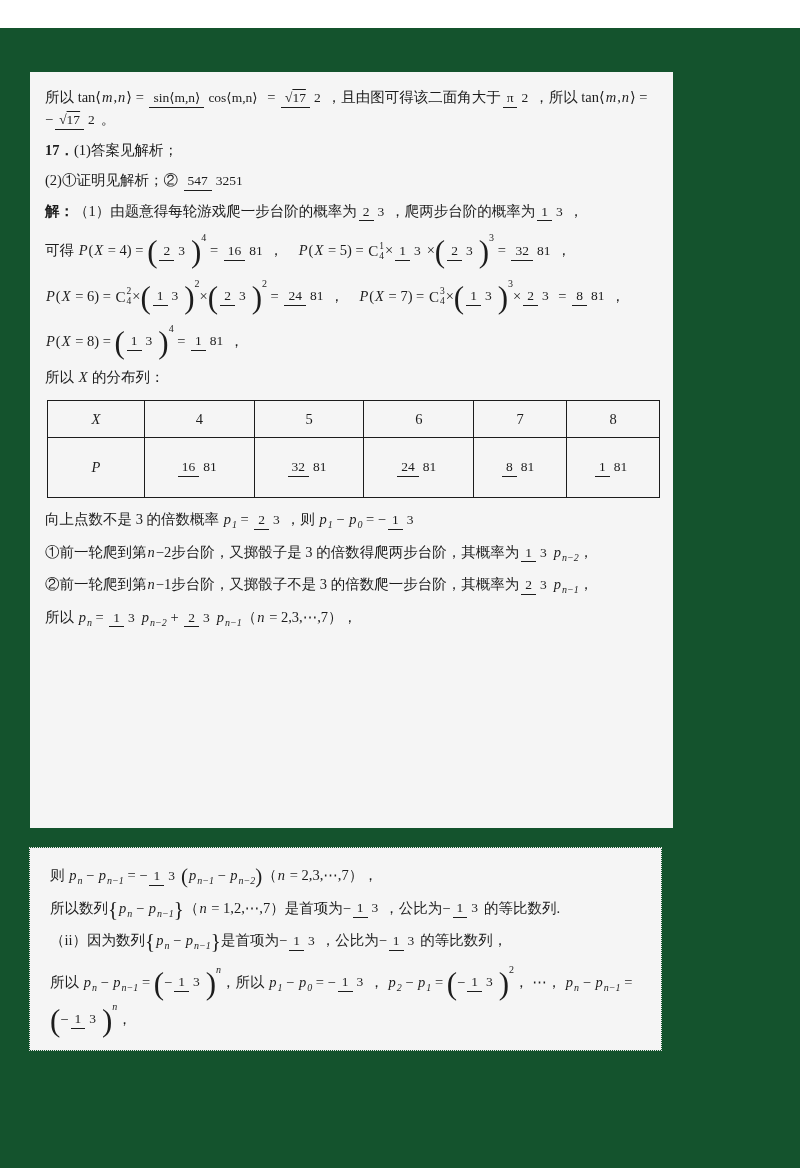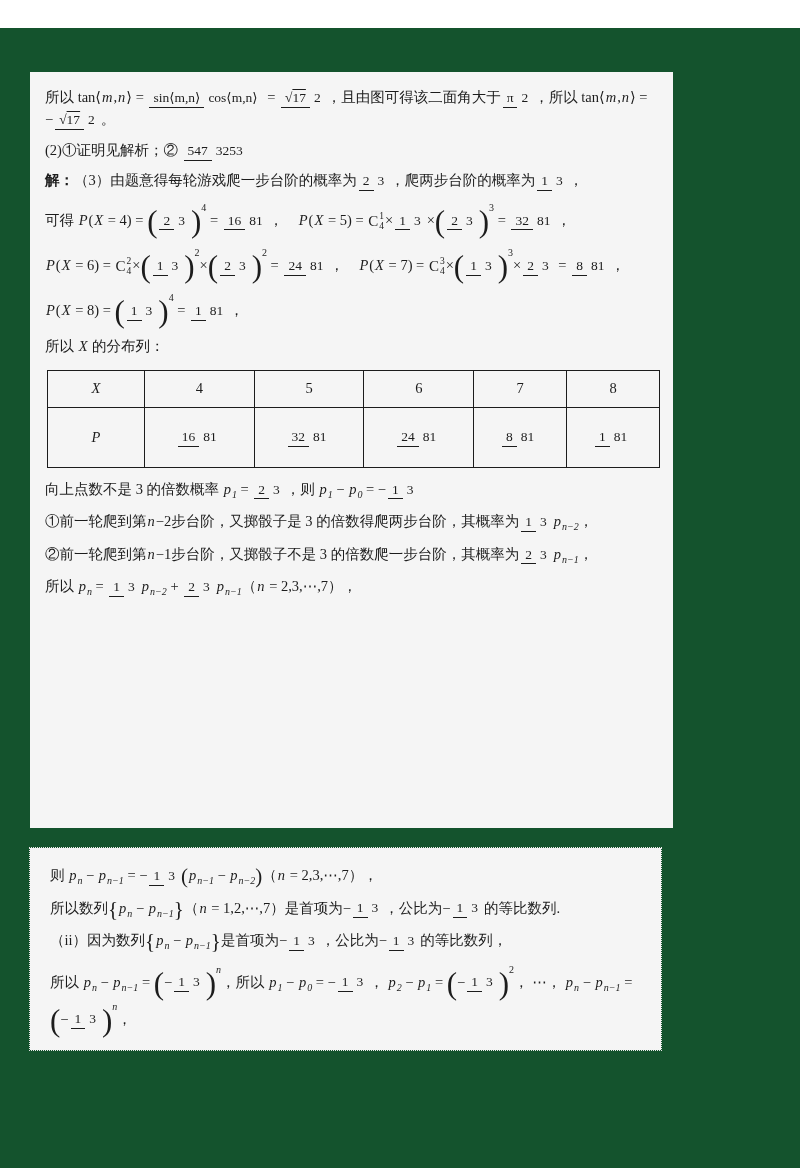--- a/index.html
+++ b/index.html
@@ -47,25 +47,26 @@
           </span><span class="tx"> = </span><span class="frac">
             <span class="num"><span class="sq"><span class="rad">√</span><span class="ov">17</span></span></span>
             <span class="den">2</span>
           </span><span class="tx">，且由图可得该二面角大于</span><span class="frac">
             <span class="num">π</span>
             <span class="den">2</span>
           </span><span class="tx">，所以 tan⟨</span><span class="vr">m</span><span class="tx">,</span><span class="vr">n</span><span class="tx">⟩ = −</span><span class="frac">
             <span class="num"><span class="sq"><span class="rad">√</span><span class="ov">17</span></span></span>
             <span class="den">2</span>
           </span><span class="tx">。</span></div>
+        <div class="mline"><span class="bd">17．</span><span class="tx">(1)答案见解析；</span></div>
         <div class="mline"><span class="tx">(2)①证明见解析；② </span><span class="frac">
             <span class="num">547</span>
-            <span class="den">3253</span>
+            <span class="den">3251</span>
           </span></div>
-        <div class="mline"><span class="bd">解：</span><span class="tx">（3）由题意得每轮游戏爬一步台阶的概率为</span><span class="frac">
+        <div class="mline"><span class="bd">解：</span><span class="tx">（1）由题意得每轮游戏爬一步台阶的概率为</span><span class="frac">
             <span class="num">2</span>
             <span class="den">3</span>
           </span><span class="tx">，爬两步台阶的概率为</span><span class="frac">
             <span class="num">1</span>
             <span class="den">3</span>
           </span><span class="tx">，</span></div>
         <div class="mline"><span class="tx">可得 </span><span class="vr">P</span><span class="tx">(</span><span class="vr">X</span><span class="tx"> = 4) = </span><span class="br b">(</span><span class="frac">
             <span class="num">2</span>
             <span class="den">3</span>
           </span><span class="br b">)</span><span class="sp hi">4</span><span class="tx"> = </span><span class="frac">

